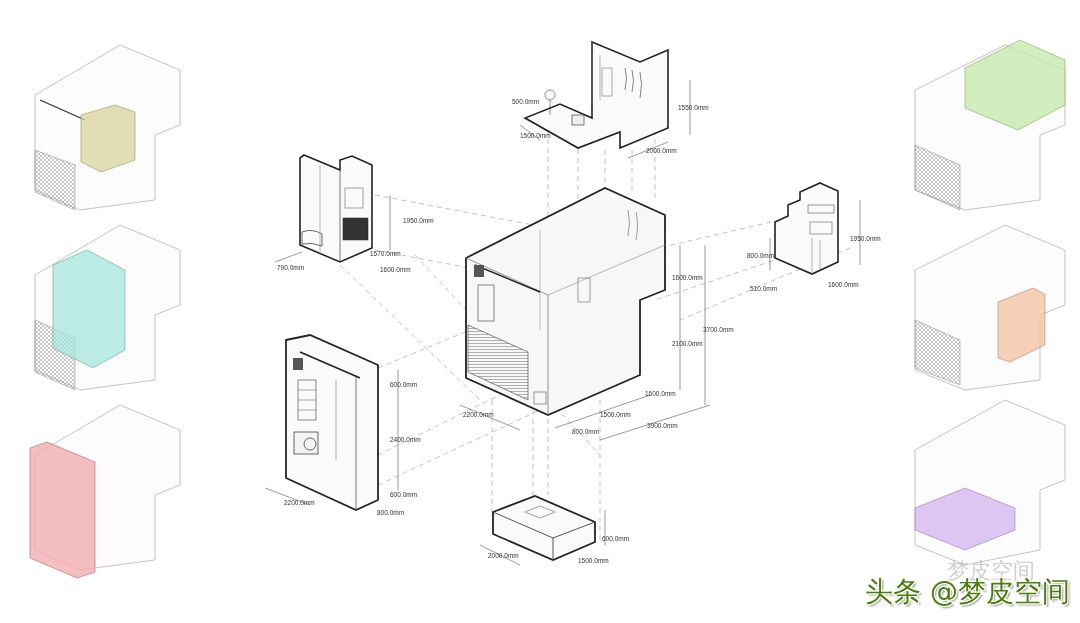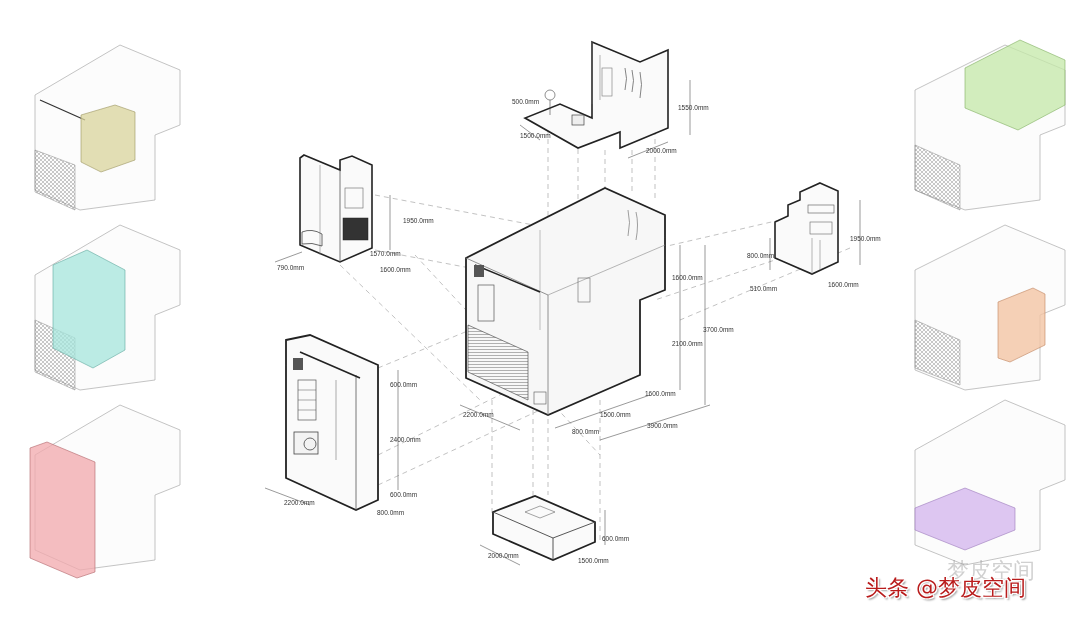--- a/index.html
+++ b/index.html
@@ -1,19 +1,19 @@
 <!DOCTYPE html>
 <html><head>
 <meta charset="utf-8">
 <style>
   html, body { margin:0; padding:0; background:#ffffff; }
   body { width:1080px; height:623px; position:relative; overflow:hidden; font-family:"Liberation Sans", sans-serif; }
   svg { position:absolute; left:0; top:0; }
   .dim { font-family:"Liberation Sans", sans-serif; font-size:6.5px; fill:#333; }
-  .wm { position:absolute; left:865px; top:573px; font-family:"DejaVu Sans", sans-serif; font-size:22px; color:#b91c1c; letter-spacing:0px;
+  .wm { position:absolute; left:865px; top:573px; font-family:"DejaVu Sans", sans-serif; font-size:28px; color:#4d7c0f; letter-spacing:0px;
         text-shadow:1px 1px 0 #fff, -1px -1px 0 #fff, 1px -1px 0 #fff, -1px 1px 0 #fff, 2px 2px 2px rgba(0,0,0,0.45); }
   .wm-ghost { position:absolute; left:925px; top:556px; font-family:Liberation Serif, serif; font-size:22px; color:rgba(150,150,150,0.45);margin-left:22px; }
 </style>
 </head>
 <body>
 
 <svg width="1080" height="623" viewBox="0 0 1080 623">
   <defs>
     <pattern id="grid" width="4" height="4" patternUnits="userSpaceOnUse">
       <path d="M0 0 L4 4 M4 0 L0 4" stroke="#777" stroke-width="0.4"></path>

